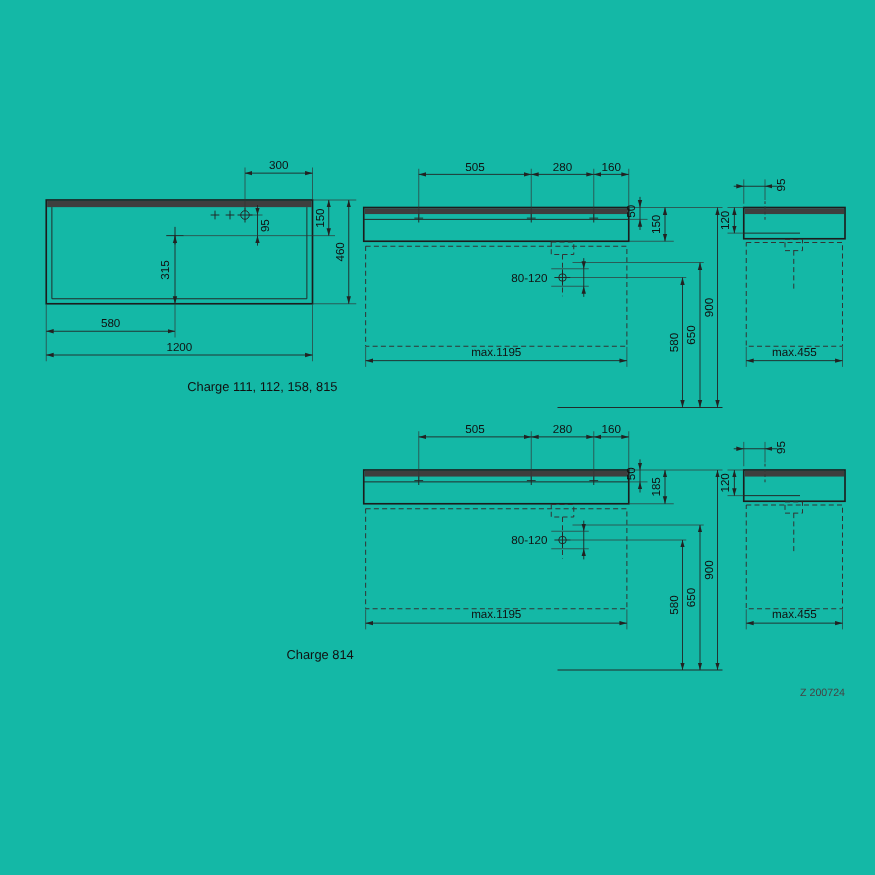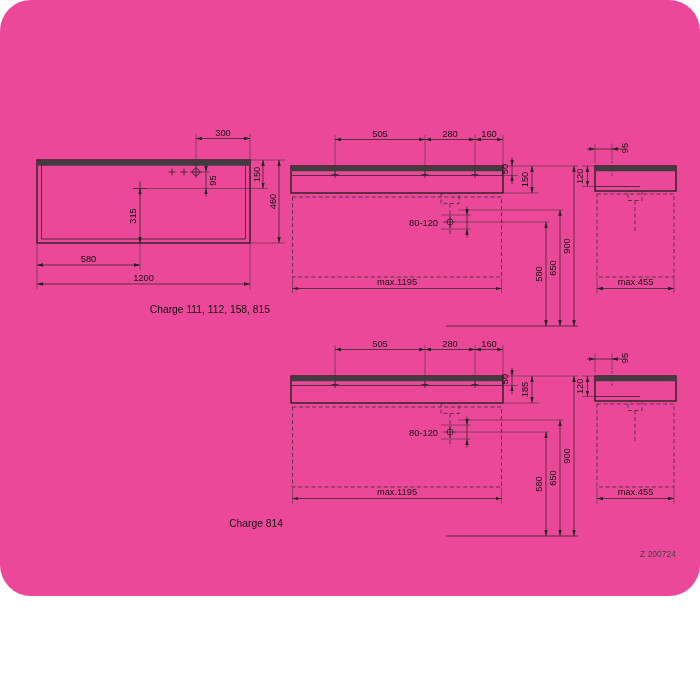--- a/index.html
+++ b/index.html
@@ -1,16 +1,16 @@
 <!DOCTYPE html>
 <html><head>
 <meta charset="utf-8">
 <style>
   html,body{margin:0;padding:0;background:#ffffff;}
-  .sheet{width:700px;height:596px;background:#ec4899;position:relative;overflow:hidden;border-radius:31px;}
+  .sheet{width:700px;height:700px;background:#14b8a6;position:relative;overflow:hidden;}
   svg text{font-family:"Liberation Sans", sans-serif;}
   .d   {font-size:9.3px; fill:#111;}
   .cap {font-size:10.3px; fill:#111;}
   .f   {font-size:8.5px; fill:#444;}
   .ol  {fill:none; stroke:#1c1c1c; stroke-width:1.3;}
   .thin{fill:none; stroke:#222;    stroke-width:.75;}
   .ext {fill:none; stroke:#333;    stroke-width:.55;}
   .dim {fill:none; stroke:#222;    stroke-width:.7;}
   .dash{fill:none; stroke:#333;    stroke-width:.8; stroke-dasharray:4 2.6;}
   .dash2{fill:none;stroke:#333;    stroke-width:.8; stroke-dasharray:2.2 2;}

